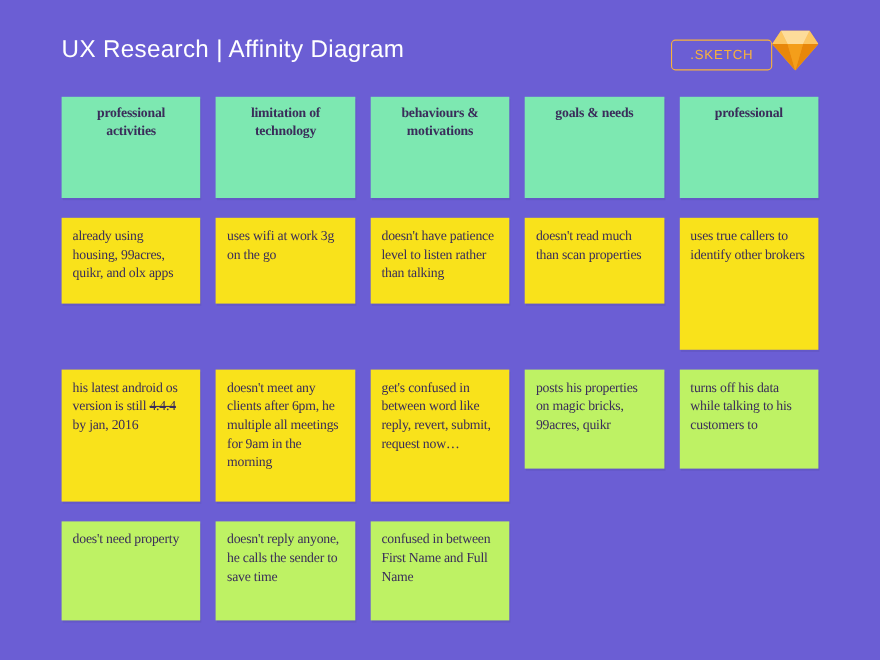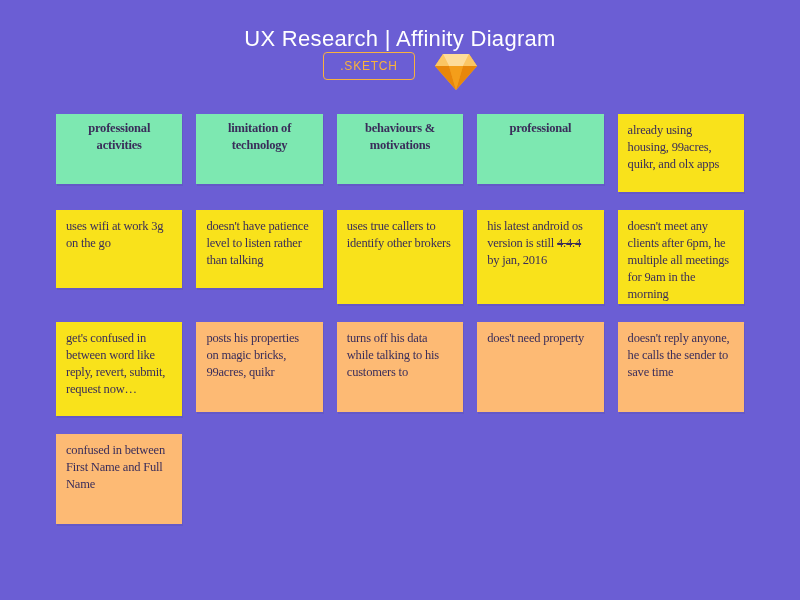--- a/index.html
+++ b/index.html
@@ -9,33 +9,31 @@
     background: #6b5ed4;
     font-family: 'Segoe Script', 'Comic Sans MS', cursive;
     overflow: hidden;
     position: relative;
   }
   .header {
     display: flex;
     align-items: center;
     justify-content: space-between;
     padding: 26px 56px 18px 56px;
-    flex-direction: column;
   }
   .title {
     color: #fff;
     font-family: -apple-system, 'Segoe UI', Helvetica, Arial, sans-serif;
     font-weight: 300;
     font-size: 22px;
     letter-spacing: 0.3px;
   }
   .header-right {
     display: flex;
-    align-items: flex-start;
-    gap: 20px;
+    align-items: flex-end;
   }
   .sketch-btn {
     border: 1px solid #f9b23b;
     color: #f9b23b;
     background: transparent;
     padding: 6px 16px;
     font-size: 12px;
     font-family: -apple-system, 'Segoe UI', Helvetica, Arial, sans-serif;
     letter-spacing: 0.8px;
     border-radius: 4px;
@@ -53,28 +51,28 @@
     position: relative;
     padding: 8px 10px 10px 10px;
     font-size: 12.5px;
     line-height: 1.35;
     color: #3a2d5a;
     letter-spacing: -0.2px;
     box-shadow: 1px 2px 0 rgba(0,0,0,0.06);
   }
   .cat {
     background: #7de8b1;
-    height: 70px;
+    height: 92px;
     text-align: center;
     font-weight: 600;
     padding-top: 6px;
   }
   .row1 { background: #f9e21b; height: 78px; }
-  .row2 { background: #f9e21b; height: 94px; }
-  .row3 { background: #fdba74; height: 90px; }
+  .row2 { background: #f9e21b; height: 120px; }
+  .row3 { background: #bef264; height: 90px; }
   .strike { text-decoration: line-through; margin-top: 28px; }
 </style>
 </head>
 <body>
 
 <div class="header">
   <div class="title">UX Research | Affinity Diagram</div>
   <div class="header-right">
     <button class="sketch-btn">.SKETCH</button>
     <span class="diamond-icon">
@@ -88,25 +86,27 @@
         <polygon points="28,14 42,14 21,38" fill="#e8870a"></polygon>
       </svg>
     </span>
   </div>
 </div>
 
 <div class="grid">
   <div class="note cat"><span>professional activities</span></div>
   <div class="note cat"><span>limitation of technology</span></div>
   <div class="note cat"><span>behaviours &amp; motivations</span></div>
+  <div class="note cat"><span>goals &amp; needs</span></div>
   <div class="note cat"><span>professional</span></div>
 
   <div class="note row1"><span>already using housing, 99acres, quikr, and olx apps</span></div>
   <div class="note row1"><span>uses wifi at work 3g on the go</span></div>
   <div class="note row1"><span>doesn't have patience level to listen rather than talking</span></div>
+  <div class="note row1"><span>doesn't read much than scan properties</span></div>
 
   <div class="note row2"><span>uses true callers to identify other brokers</span></div>
   <div class="note row2">
     <span>his latest android os version is still </span><span class="strike">4.4.4</span><span> by jan, 2016</span>
   </div>
   <div class="note row2"><span>doesn't meet any clients after 6pm, he multiple all meetings for 9am in the morning</span></div>
   <div class="note row2"><span>get's confused in between word like reply, revert, submit, request now…</span></div>
 
   <div class="note row3"><span>posts his properties on magic bricks, 99acres, quikr</span></div>
   <div class="note row3"><span>turns off his data while talking to his customers to</span></div>

